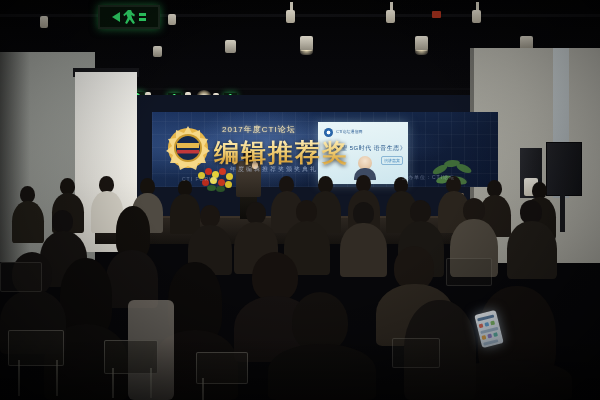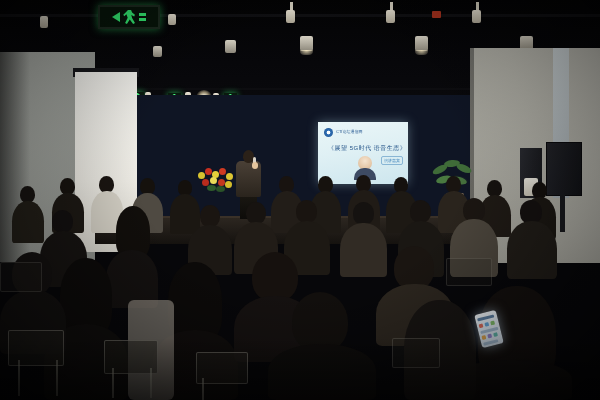--- a/index.html
+++ b/index.html
@@ -201,20 +201,42 @@
 
   <div class="backwall"></div>
   <div class="wall-left"></div>
   <div class="wall-left-shadow"></div>
   <div class="wall-panel-top"></div>
   <div class="wall-panel"></div>
   <div class="wall-right"></div>
   <div class="wall-right-edge"></div>
   <div class="wall-right-strip"></div>
 
+  <div class="banner">
+    <div class="banner-glow"></div>
+
+    <svg class="seal" viewBox="0 0 44 44">
+      <g fill="#e8b84b">
+        <circle cx="22" cy="22" r="20"></circle>
+      </g>
+      <g fill="#f7d98a">
+        <path d="M22 0 L26 7 L34 4 L34 12 L42 13 L38 20 L44 25 L37 29 L40 37 L32 37 L30 44 L22 40 L14 44 L12 37 L4 37 L7 29 L0 25 L6 20 L2 13 L10 12 L10 4 L18 7 Z" opacity=".95"></path>
+      </g>
+      <circle cx="22" cy="22" r="14" fill="#c99a2f"></circle>
+      <circle cx="22" cy="22" r="12" fill="#16294c"></circle>
+      <rect x="11" y="17" width="22" height="5" fill="#e6b94d"></rect>
+      <rect x="11" y="24" width="22" height="3.5" fill="#c2383a"></rect>
+    </svg>
+
+    <div class="banner-sub">2017年度CTI论坛</div>
+    <div class="banner-main">编辑推荐奖</div>
+    <div class="banner-foot">年度编辑推荐奖颁奖典礼</div>
+    <div class="banner-foot2">主办单位：CTI论坛</div>
+    <div class="banner-foot3">CTI FORUM</div>
+  </div>
 
   <div class="screen">
     <div class="screen-logo"></div>
     <div class="screen-logo-txt">CTI论坛通信网</div>
     <div class="screen-title">《展望 5G时代 语音生态》</div>
     <div class="avatar"></div>
     <div class="avatar-body"></div>
     <div class="screen-tag">演讲嘉宾</div>
   </div>
 

